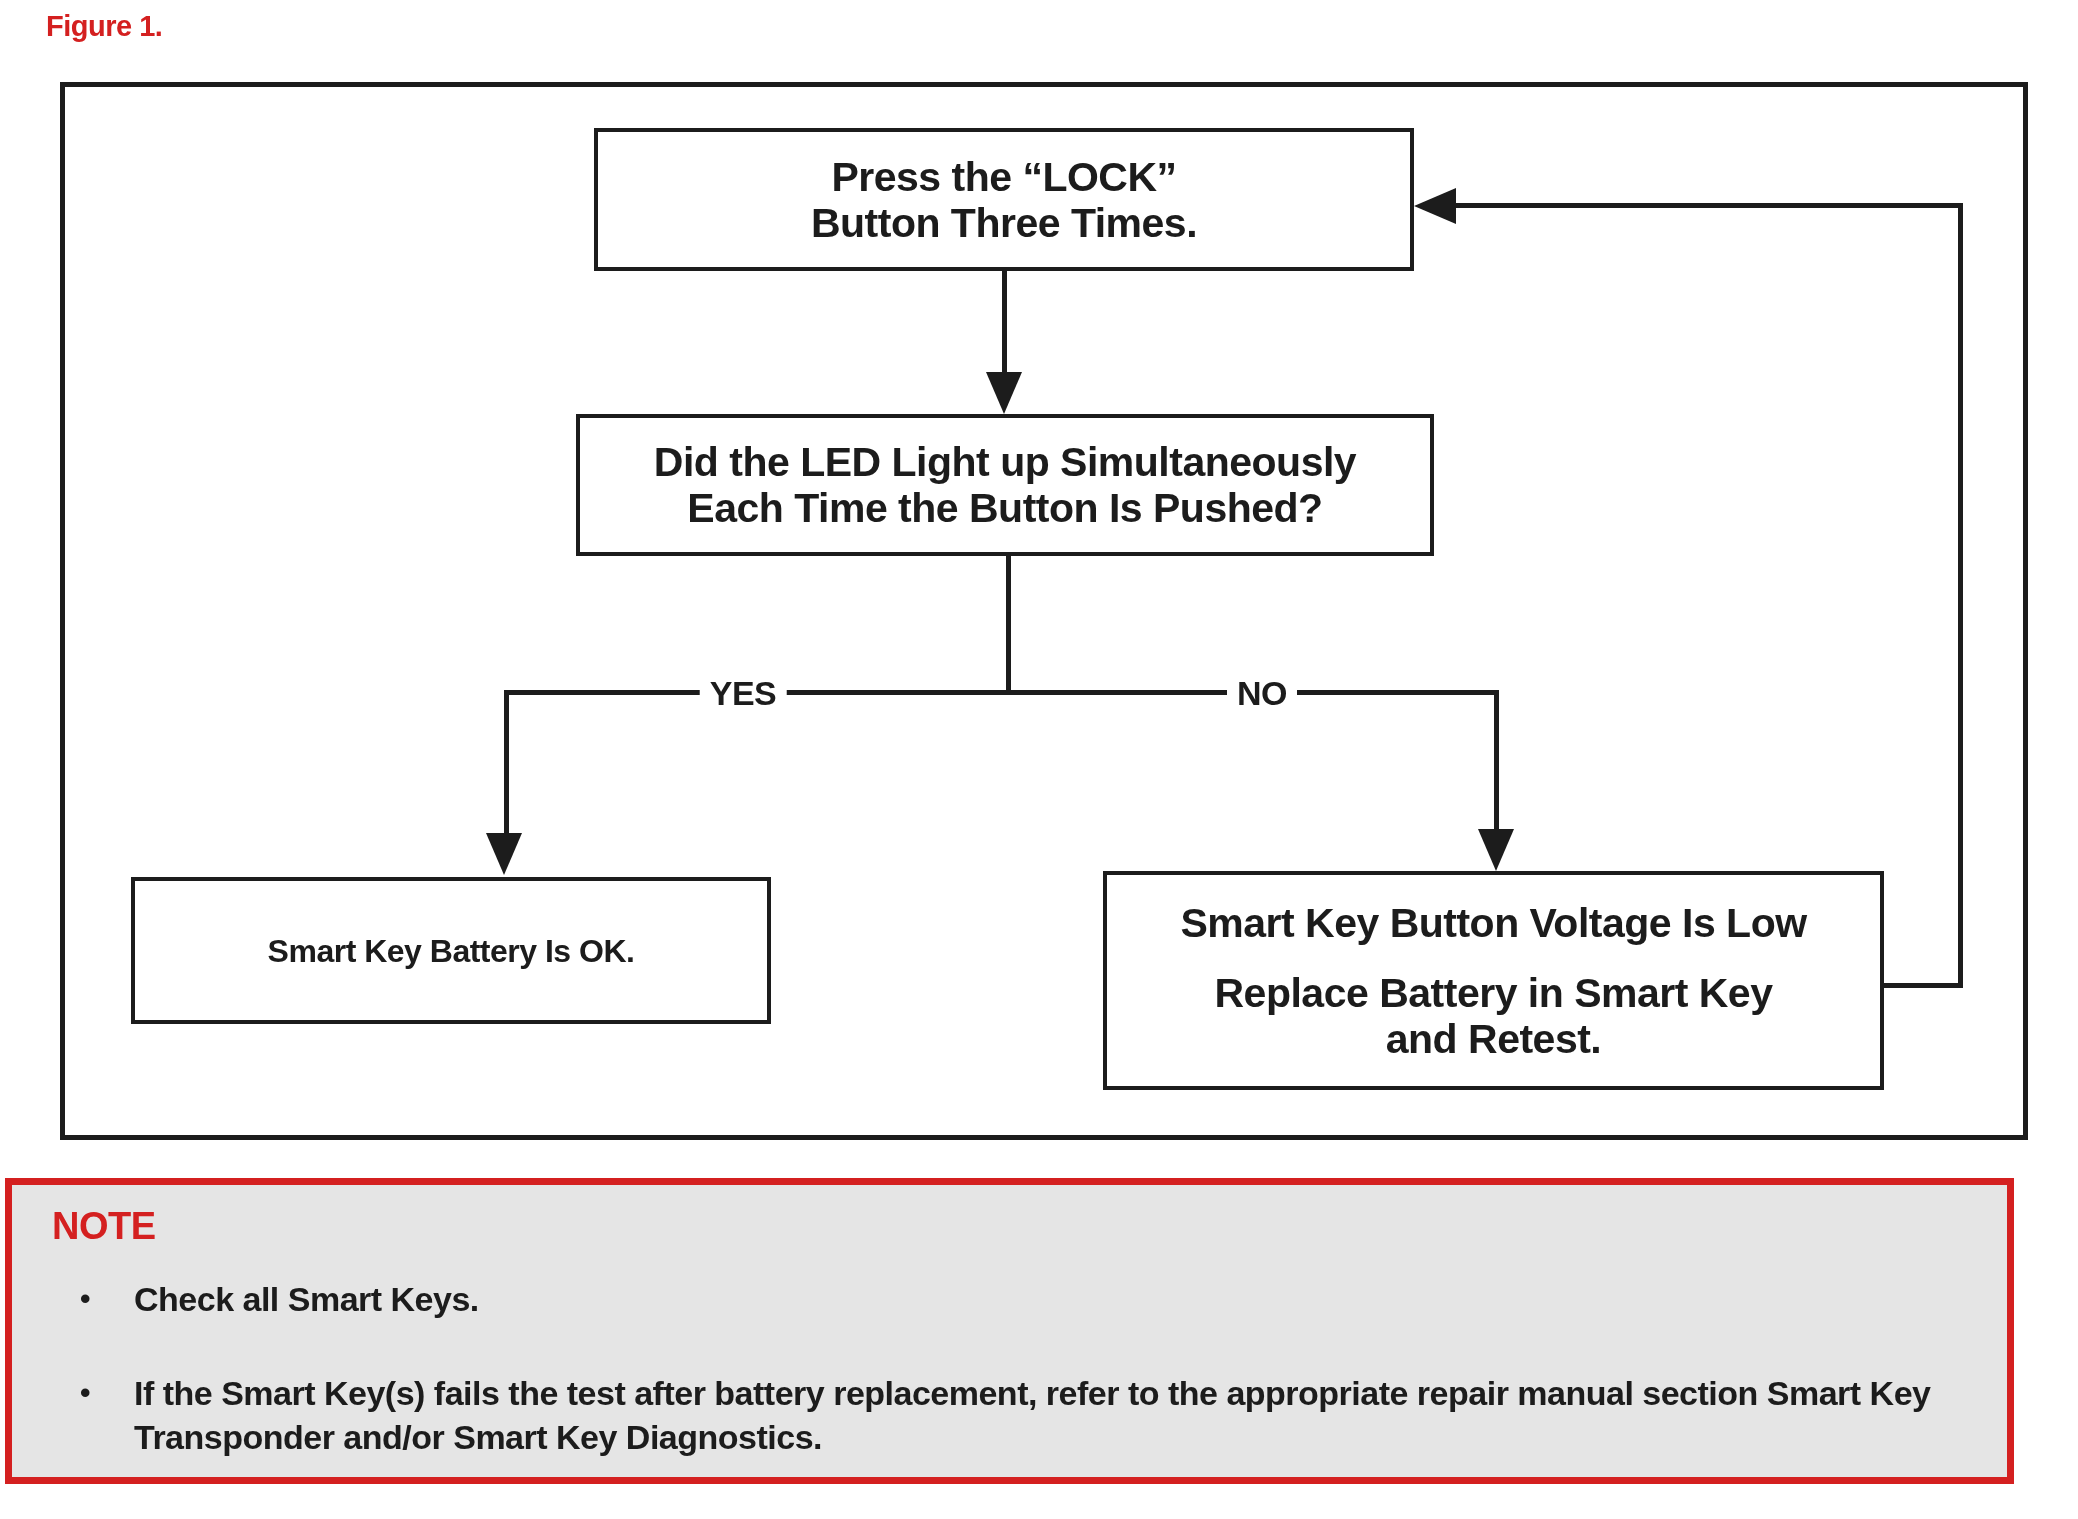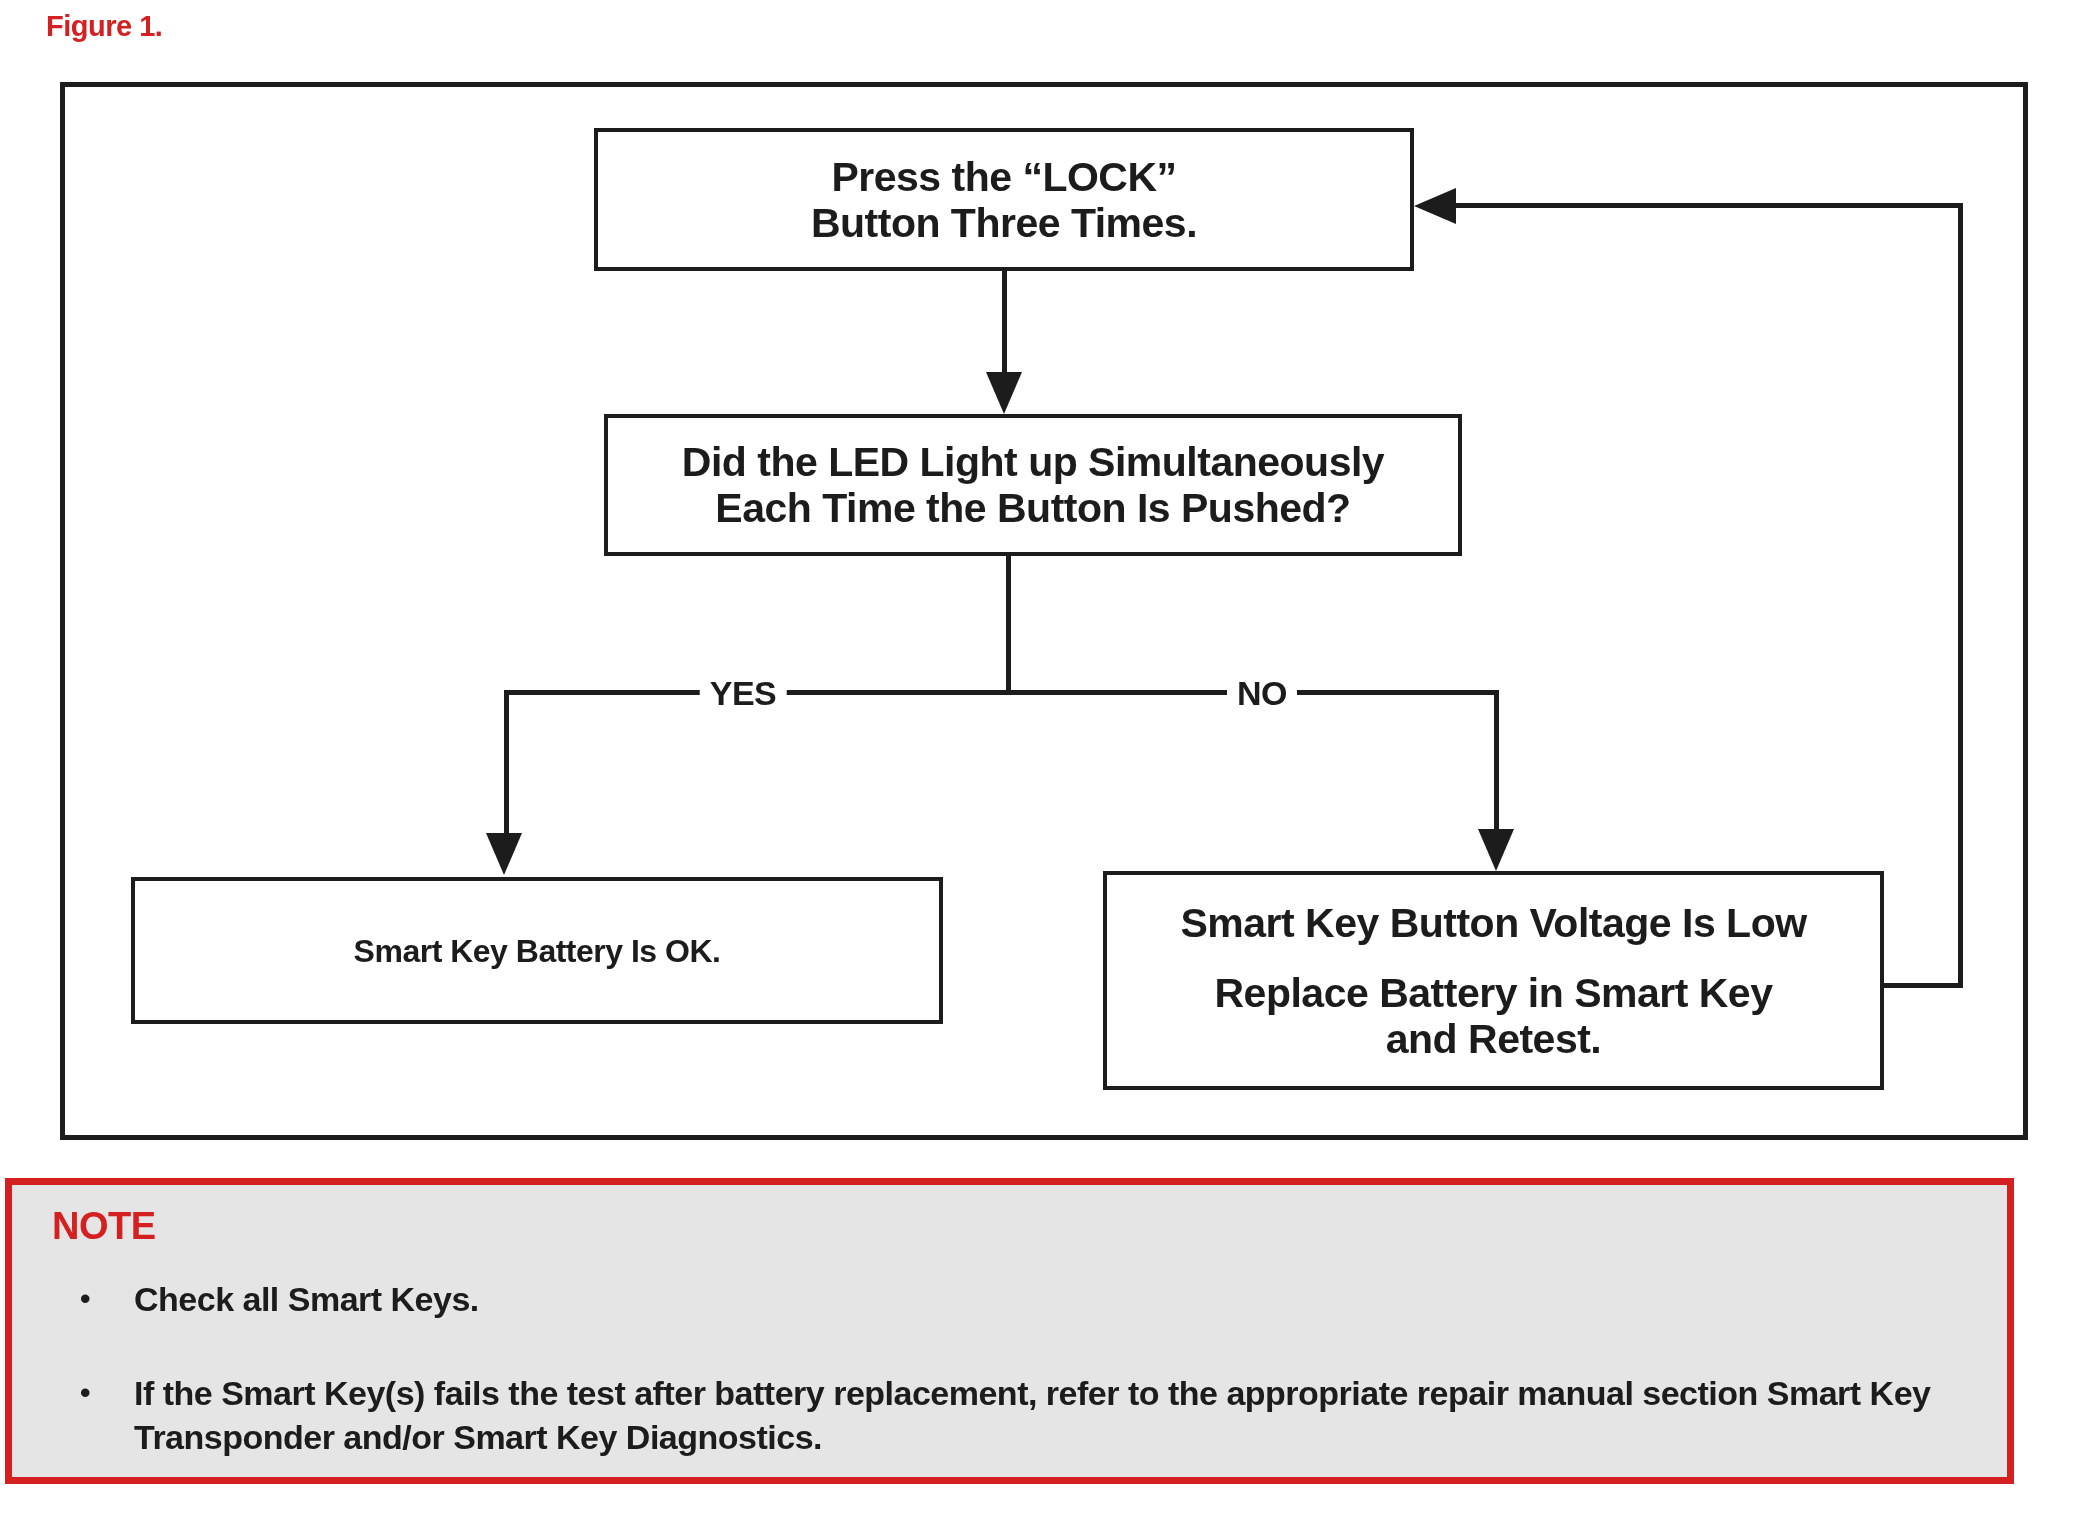--- a/index.html
+++ b/index.html
@@ -24,22 +24,22 @@
 
   
   .node{
     position:absolute;box-sizing:border-box;
     border:4px solid var(--black,#1c1c1c);background:#fff;
     display:flex;flex-direction:column;justify-content:center;align-items:center;
     text-align:center;font-weight:bold;color:var(--black,#1c1c1c);
     font-size:41px;line-height:46px;letter-spacing:-0.5px;
   }
   .node-press-lock{left:594px;top:128px;width:820px;height:143px;}
-  .node-led-question{left:604px;top:414px;width:858px;height:142px;}
-  .node-battery-ok{left:131px;top:877px;width:812px;height:147px;font-size:32px;}
+  .node-led-question{left:576px;top:414px;width:858px;height:142px;}
+  .node-battery-ok{left:131px;top:877px;width:640px;height:147px;font-size:32px;}
   .node-battery-low{left:1103px;top:871px;width:781px;height:219px;}
   .node-battery-low .gap-above{margin-top:24px;}
 
   
   .line{position:absolute;background:var(--black,#1c1c1c);}
   
   .l-arrow1{left:1002px;top:271px;width:5px;height:107px;}
   
   .l-stem{left:1006px;top:556px;width:5px;height:139px;}
   

